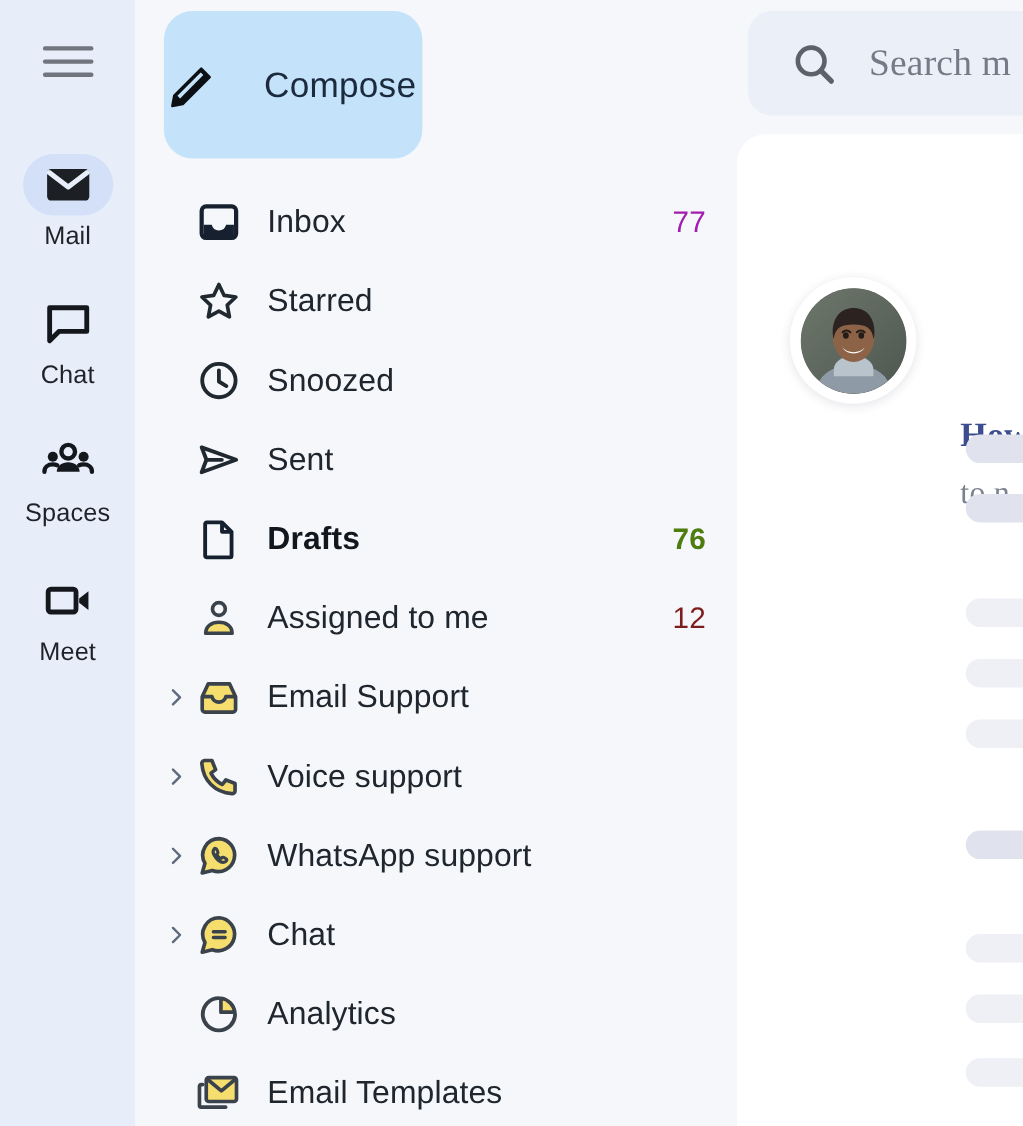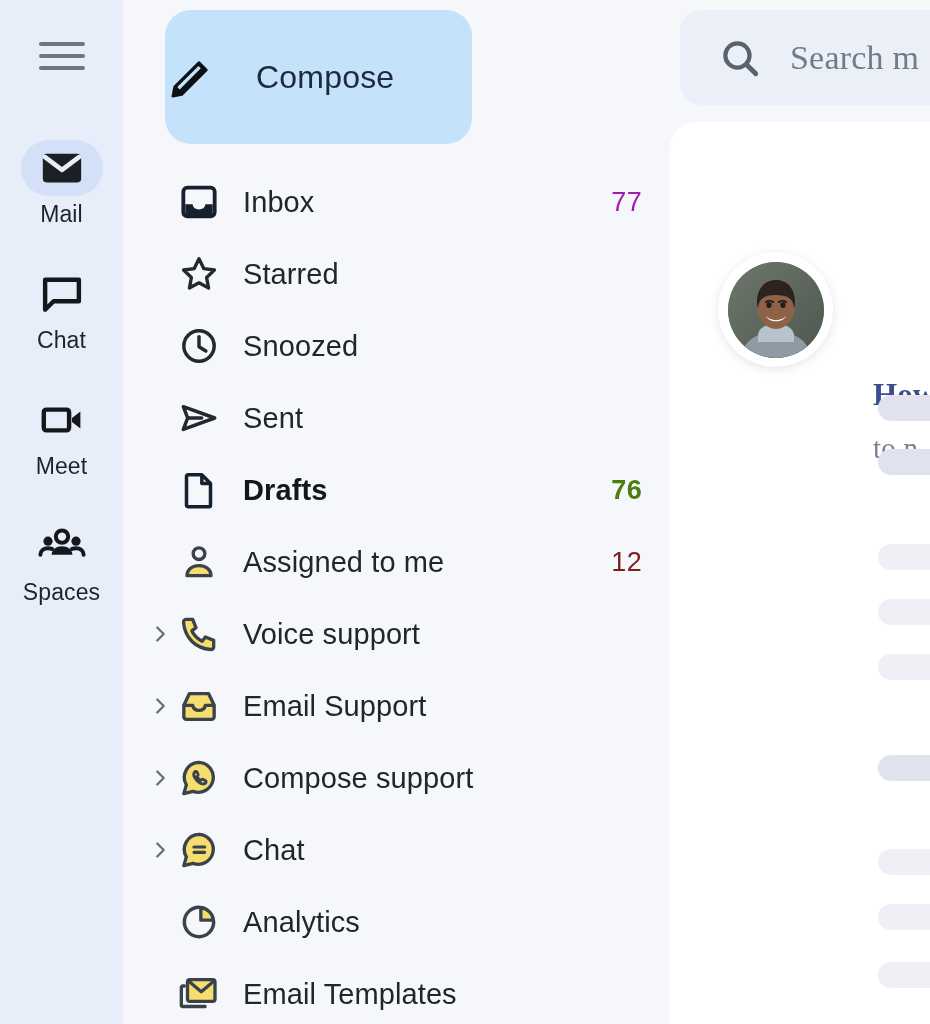--- a/index.html
+++ b/index.html
@@ -91,23 +91,23 @@
     width: 547px;
     flex: 0 0 547px;
     height: 1024px;
     background: #f5f7fb;
     position: relative;
     overflow: hidden;
   }
 
   .compose-btn {
     position: absolute;
-    left: 42px;
+    left: 26px;
     top: 10px;
-    width: 307px;
+    width: 235px;
     height: 134px;
     background: #c5e2fb;
     border-radius: 26px;
     border: none;
     display: flex;
     align-items: center;
     cursor: pointer;
     gap: 37px;
   }
   .compose-label {
@@ -289,46 +289,46 @@
         <div class="rail-label">Mail</div>
       </div>
 
       <div class="rail-item">
         <div class="rail-pill">
           <svg width="46" height="46" viewBox="0 0 24 24">
             <path d="M3.2 4.6h17.6v11.2H7.6L3.2 20.2z" fill="none" stroke="#14181d" stroke-width="2.3" stroke-linejoin="round"></path>
           </svg>
         </div>
         <div class="rail-label">Chat</div>
-      </div>
-
-      <div class="rail-item">
-        <div class="rail-pill">
-          <svg width="46" height="46" viewBox="0 0 24 24">
-            <rect x="2.5" y="6.6" width="13.2" height="10.8" rx="1.3" fill="none" stroke="#14181d" stroke-width="2.3"></rect>
-            <path d="M17.2 11 L21.6 7.6v8.8L17.2 13z" fill="#14181d"></path>
-          </svg>
-        </div>
-        <div class="rail-label">Meet</div>
       </div>
 
       <div class="rail-item">
         <div class="rail-pill">
           <svg width="48" height="48" viewBox="0 0 24 24">
             <circle cx="12" cy="7.3" r="3.1" fill="none" stroke="#14181d" stroke-width="2"></circle>
             <circle cx="5" cy="9.6" r="2.3" fill="#14181d"></circle>
             <circle cx="19" cy="9.6" r="2.3" fill="#14181d"></circle>
             <path d="M6.8 16.4c0-2.6 2.4-4.3 5.2-4.3s5.2 1.7 5.2 4.3z" fill="#14181d"></path>
             <path d="M1.2 16.4c0-2.1 1.6-3.3 3.8-3.3 .7 0 1.4.1 2 .35" fill="none" stroke="#14181d" stroke-width="2" stroke-linecap="round"></path>
             <path d="M22.8 16.4c0-2.1-1.6-3.3-3.8-3.3-.7 0-1.4.1-2 .35" fill="none" stroke="#14181d" stroke-width="2" stroke-linecap="round"></path>
           </svg>
         </div>
         <div class="rail-label">Spaces</div>
       </div>
 
+      <div class="rail-item">
+        <div class="rail-pill">
+          <svg width="46" height="46" viewBox="0 0 24 24">
+            <rect x="2.5" y="6.6" width="13.2" height="10.8" rx="1.3" fill="none" stroke="#14181d" stroke-width="2.3"></rect>
+            <path d="M17.2 11 L21.6 7.6v8.8L17.2 13z" fill="#14181d"></path>
+          </svg>
+        </div>
+        <div class="rail-label">Meet</div>
+      </div>
+
     </div>
   </div>
 
   <div class="folders">
 
     <button class="compose-btn">
       <svg width="54" height="54" viewBox="0 0 24 24">
         <path d="M4.2 16.4 L15.1 5.5 l3.4 3.4 L7.6 19.8 L3.4 20.6z" fill="#0c0f13" stroke="#0c0f13" stroke-width="1" stroke-linejoin="round"></path>
         <path d="M6.0 17.0 L15.4 7.6" stroke="#c5e2fb" stroke-width="1.5"></path>
       </svg>
@@ -409,56 +409,56 @@
       </div>
 
       <div class="folder-row">
         <div class="chev">
           <svg width="22" height="22" viewBox="0 0 24 24">
               <path d="M9 5l7 7-7 7" fill="none" stroke="#5f6b7a" stroke-width="2.4" stroke-linecap="round" stroke-linejoin="round"></path>
             </svg>
         </div>
         <div class="folder-icon">
           <svg width="40" height="40" viewBox="0 0 24 24">
-            <path d="M4.2 3.2h4l2 5-2.5 1.9a13 13 0 0 0 6.2 6.2l1.9-2.5 5 2v4c0 .9-.8 1.6-1.7 1.5C9.8 20.6 3.4 14.2 2.7 4.9A1.6 1.6 0 0 1 4.2 3.2z" fill="#f5de6e" stroke="#3a424c" stroke-width="2" stroke-linejoin="round"></path>
-          </svg>
-        </div>
-        <div class="folder-label">Voice support</div>
+            <path d="M2.9 11.6 L6.2 4.6h11.6l3.3 7v6.9a1.5 1.5 0 0 1-1.5 1.5H4.4a1.5 1.5 0 0 1-1.5-1.5z" fill="#f5de6e" stroke="#3a424c" stroke-width="2" stroke-linejoin="round"></path>
+            <path d="M2.9 11.6h5.3a3.9 3.9 0 0 0 7.6 0h5.3" fill="none" stroke="#3a424c" stroke-width="2" stroke-linejoin="round"></path>
+          </svg>
+        </div>
+        <div class="folder-label">Email Support</div>
         <div class="folder-count"></div>
       </div>
 
       <div class="folder-row">
         <div class="chev">
           <svg width="22" height="22" viewBox="0 0 24 24">
               <path d="M9 5l7 7-7 7" fill="none" stroke="#5f6b7a" stroke-width="2.4" stroke-linecap="round" stroke-linejoin="round"></path>
             </svg>
         </div>
         <div class="folder-icon">
           <svg width="40" height="40" viewBox="0 0 24 24">
-            <path d="M2.9 11.6 L6.2 4.6h11.6l3.3 7v6.9a1.5 1.5 0 0 1-1.5 1.5H4.4a1.5 1.5 0 0 1-1.5-1.5z" fill="#f5de6e" stroke="#3a424c" stroke-width="2" stroke-linejoin="round"></path>
-            <path d="M2.9 11.6h5.3a3.9 3.9 0 0 0 7.6 0h5.3" fill="none" stroke="#3a424c" stroke-width="2" stroke-linejoin="round"></path>
-          </svg>
-        </div>
-        <div class="folder-label">Email Support</div>
+            <path d="M4.2 3.2h4l2 5-2.5 1.9a13 13 0 0 0 6.2 6.2l1.9-2.5 5 2v4c0 .9-.8 1.6-1.7 1.5C9.8 20.6 3.4 14.2 2.7 4.9A1.6 1.6 0 0 1 4.2 3.2z" fill="#f5de6e" stroke="#3a424c" stroke-width="2" stroke-linejoin="round"></path>
+          </svg>
+        </div>
+        <div class="folder-label">Voice support</div>
         <div class="folder-count"></div>
       </div>
 
       <div class="folder-row">
         <div class="chev">
           <svg width="22" height="22" viewBox="0 0 24 24">
               <path d="M9 5l7 7-7 7" fill="none" stroke="#5f6b7a" stroke-width="2.4" stroke-linecap="round" stroke-linejoin="round"></path>
             </svg>
         </div>
         <div class="folder-icon">
           <svg width="40" height="40" viewBox="0 0 24 24">
             <path d="M12.2 2.6a9 9 0 0 0-7.8 13.5L2.9 21.4l5.5-1.4A9 9 0 1 0 12.2 2.6z" fill="#f5de6e" stroke="#3a424c" stroke-width="2" stroke-linejoin="round"></path>
             <path d="M9.4 8.3c.4-.5 1.1-.4 1.4.2l.6 1.2c.2.4.1.8-.2 1.1l-.4.4a5 5 0 0 0 2.3 2.3l.4-.4c.3-.3.7-.4 1.1-.2l1.2.6c.6.3.7 1 .2 1.4-1.2 1.1-2.8.8-4.4-.5a9 9 0 0 1-2.3-2.9c-.6-1.2-.6-2.4.1-3.2z" fill="none" stroke="#3a424c" stroke-width="1.7" stroke-linejoin="round"></path>
           </svg>
         </div>
-        <div class="folder-label">Compose support</div>
+        <div class="folder-label">WhatsApp support</div>
         <div class="folder-count"></div>
       </div>
 
       <div class="folder-row">
         <div class="chev">
           <svg width="22" height="22" viewBox="0 0 24 24">
               <path d="M9 5l7 7-7 7" fill="none" stroke="#5f6b7a" stroke-width="2.4" stroke-linecap="round" stroke-linejoin="round"></path>
             </svg>
         </div>
         <div class="folder-icon">

